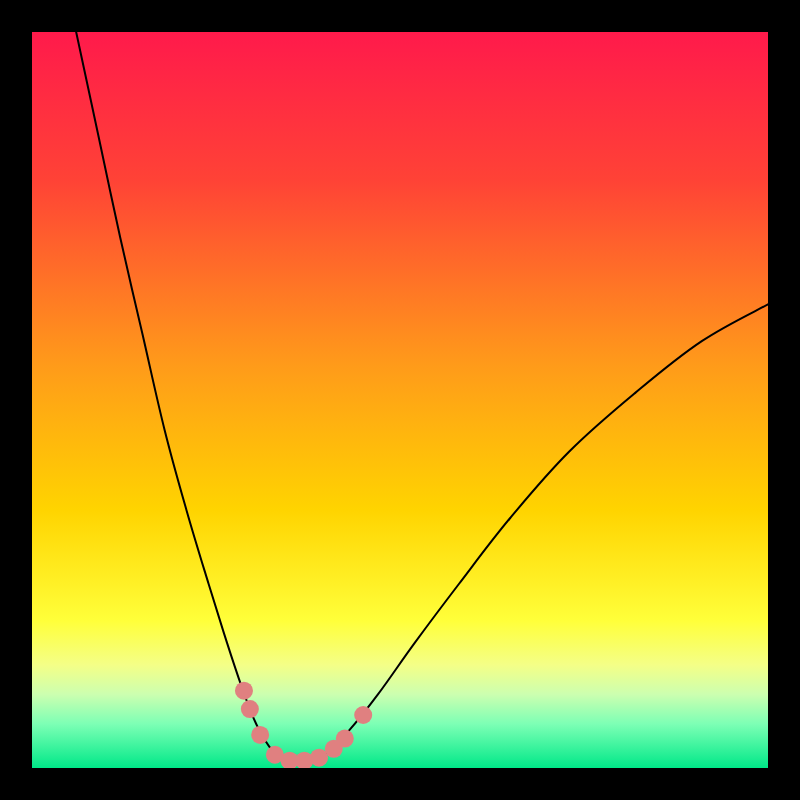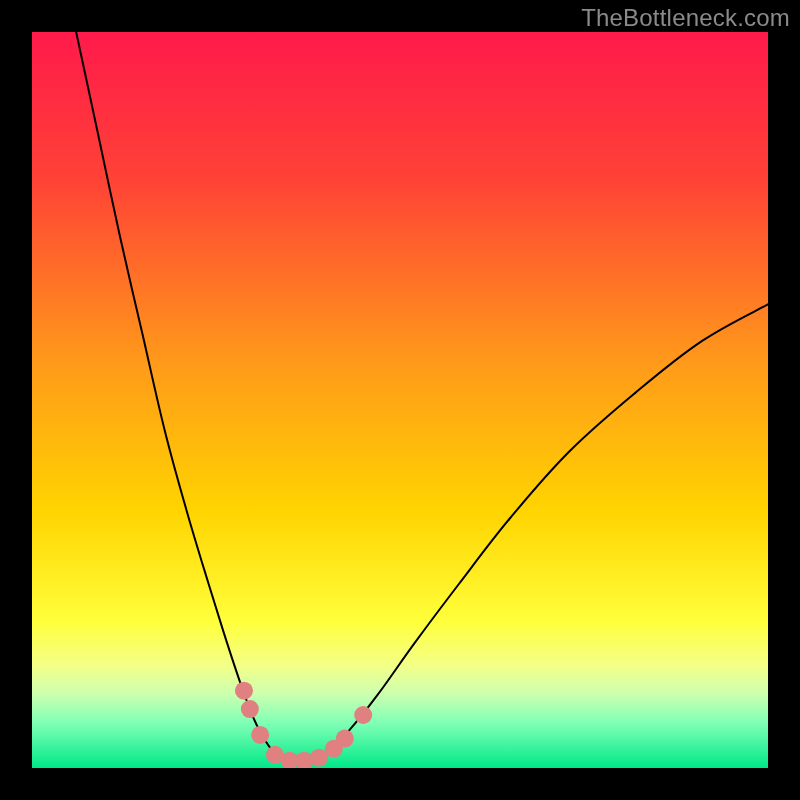--- a/index.html
+++ b/index.html
@@ -66,14 +66,13 @@
           <circle cx="242.88000000000002" cy="722.752" r="9" fill="#e08080"></circle>
           <circle cx="257.59999999999997" cy="728.64" r="9" fill="#e08080"></circle>
           <circle cx="272.32" cy="728.64" r="9" fill="#e08080"></circle>
           <circle cx="287.04" cy="725.696" r="9" fill="#e08080"></circle>
           <circle cx="301.76" cy="716.864" r="9" fill="#e08080"></circle>
           <circle cx="312.8" cy="706.56" r="9" fill="#e08080"></circle>
           <circle cx="331.2" cy="683.008" r="9" fill="#e08080"></circle>
         </g>
       </svg>
   </div>
-  <div class="watermark">TheBottleneck.com</div>
 </div>
 
 </body></html>

